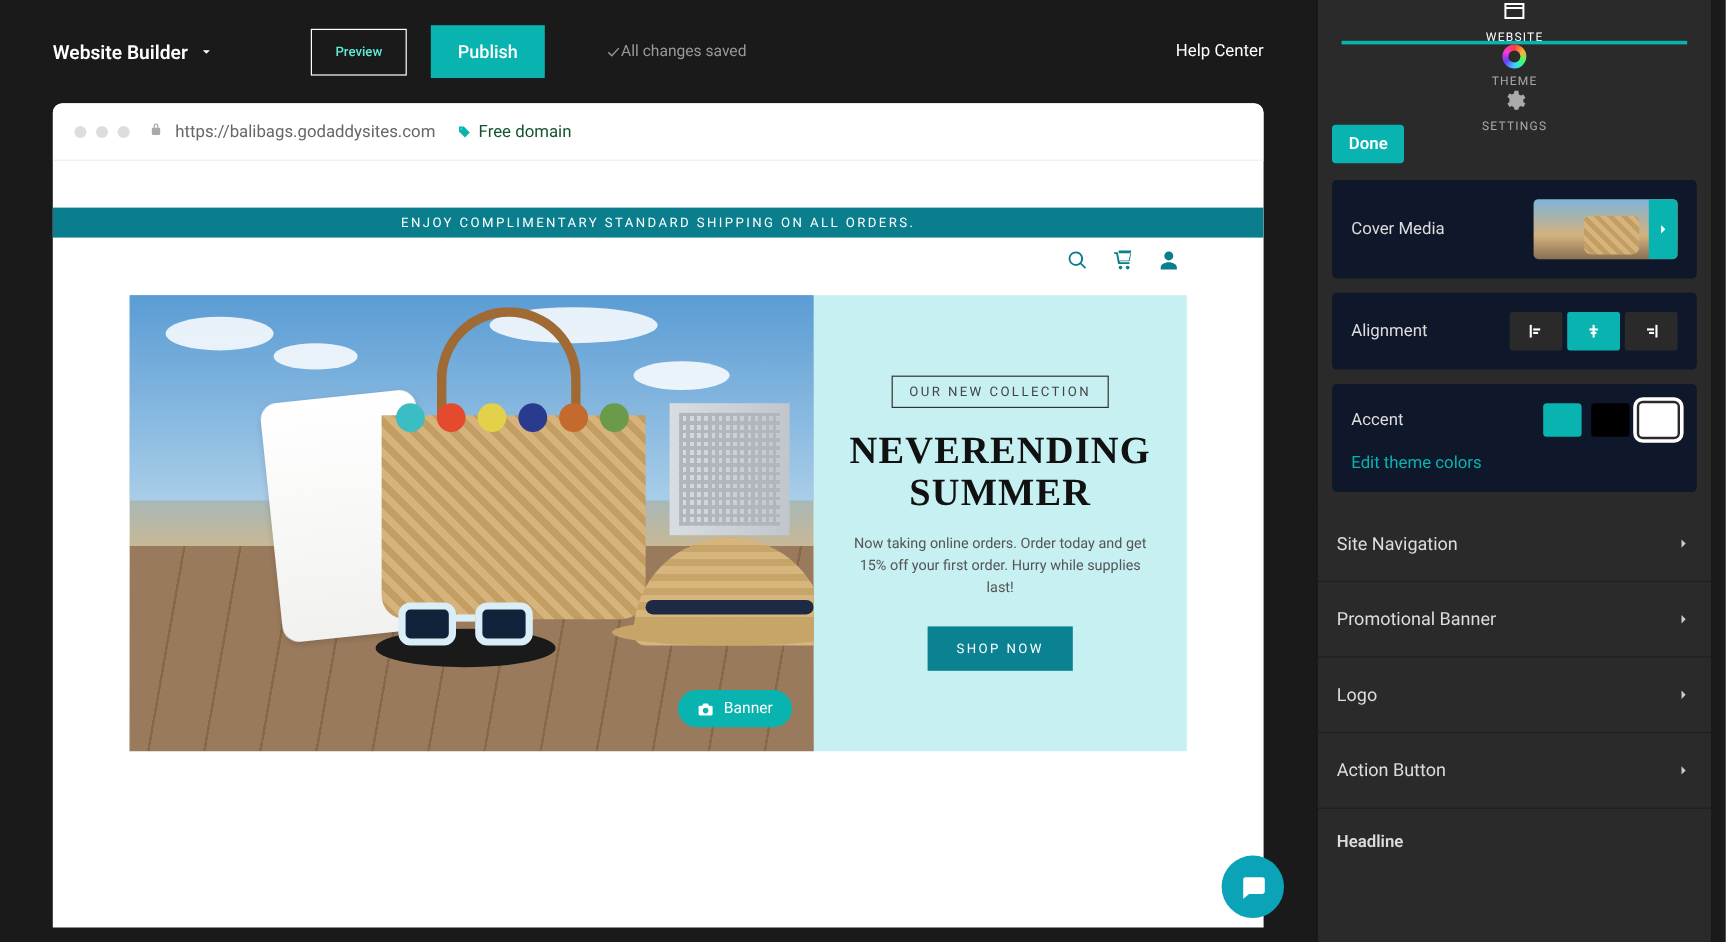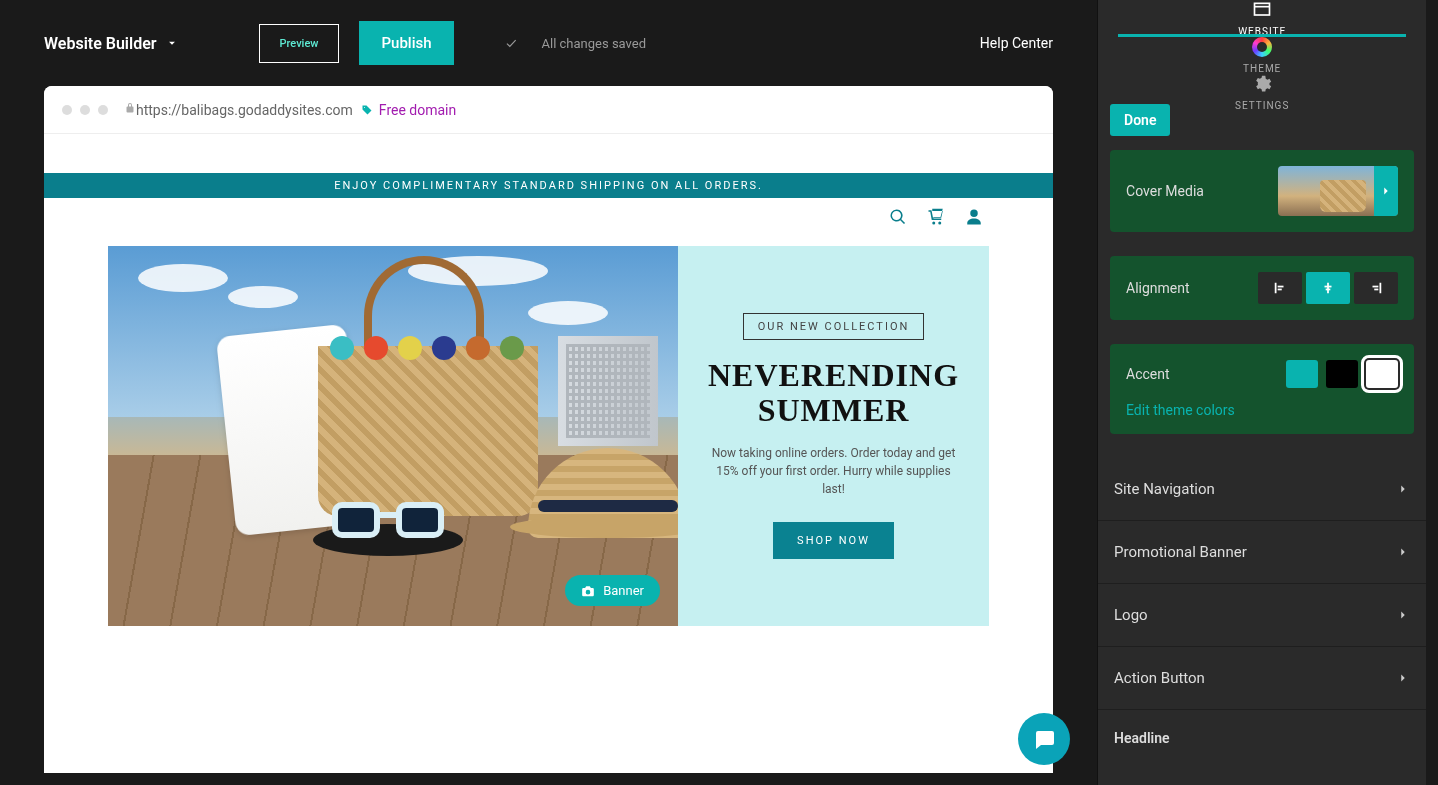--- a/index.html
+++ b/index.html
@@ -3,30 +3,30 @@
 <meta charset="utf-8">
 <style>
 * { margin: 0; padding: 0; box-sizing: border-box; font-family: -apple-system, BlinkMacSystemFont, "Segoe UI", Roboto, Arial, sans-serif; }
 body { background: #1a1a1a; width: 1438px; height: 785px; overflow: hidden; display: flex; }
 .main-area { flex: 1; display: flex; flex-direction: column; }
 .top-bar { height: 86px; display: flex; align-items: center; padding: 0 44px; gap: 20px; }
 .brand { color: #fff; font-weight: 600; font-size: 16px; display: flex; align-items: center; gap: 8px; }
 .chevron-down { width: 14px; height: 14px; }
 .btn-preview { background: transparent; border: 1px solid #fff; color: #5eead4; padding: 12px 20px; font-size: 11px; font-weight: 500; cursor: pointer; margin-left: 60px; }
 .btn-publish { background: #09b3af; border: none; color: #fff; padding: 13px 22px; font-size: 15px; font-weight: 500; cursor: pointer; }
-.saved-indicator { display: flex; align-items: center; gap: 24px; color: #999; font-size: 13px; margin-left: 30px; }
+.saved-indicator { display: flex; align-items: center; gap: 0; color: #999; font-size: 13px; margin-left: 30px; }
 .help-link { color: #fff; font-size: 14px; margin-left: auto; cursor: pointer; }
 .canvas-wrap { flex: 1; padding: 0 44px 12px 44px; }
 .canvas { background: #fff; border-radius: 8px 8px 0 0; height: 100%; overflow: hidden; display: flex; flex-direction: column; }
 .browser-chrome { height: 48px; display: flex; align-items: center; padding: 0 18px; gap: 16px; background: #fff; border-bottom: 1px solid #eee; }
 .traffic-lights { display: flex; gap: 8px; }
 .traffic-lights span { width: 10px; height: 10px; border-radius: 50%; background: #ddd; display: block; }
-.url-bar { flex: 1; display: flex; font-size: 14px; color: #666; }
+.url-bar { flex: 1; display: flex; gap: 10px; font-size: 14px; color: #666; }
 .lock-icon { color: #aaa; }
-.free-domain { color: #a21caf; display: flex; align-items: center; gap: 6px; margin-left: 8px; }
+.free-domain { color: #14532d; display: flex; align-items: center; gap: 6px; margin-left: 8px; }
 .promo-banner { background: #0a7e8c; color: #fff; text-align: center; padding: 6px; font-size: 11px; letter-spacing: 2px; margin-top: 39px; }
 .site-header { text-align: center; padding: 36px 0 10px; }
 .site-title { font-family: Georgia, serif; font-size: 30px; letter-spacing: 6px; color: #222; font-weight: 400; }
 .site-icons { display: flex; justify-content: flex-end; gap: 20px; padding: 10px 70px 20px; }
 .site-icons svg { width: 18px; height: 18px; fill: #0a7e8c; }
 .hero { display: flex; margin: 0 64px; height: 380px; position: relative; }
 .hero-img { flex: 0 0 570px; background: linear-gradient(180deg, #6ba3d0 0%, #87b8d9 35%, #c8b896 55%, #8a7358 100%); position: relative; overflow: hidden; }
 .hero-content { flex: 1; background: #c6f0f1; display: flex; flex-direction: column; align-items: center; justify-content: center; padding: 30px; text-align: center; }
 .tagline { font-size: 11px; letter-spacing: 2px; color: #444; border: 1px solid #333; padding: 6px 14px; margin-bottom: 18px; }
 .headline { font-family: Georgia, serif; font-size: 32px; line-height: 1.1; color: #111; letter-spacing: 1px; margin-bottom: 16px; }
@@ -64,21 +64,21 @@
 .right-panel { width: 340px; background: #2a2a2a; display: flex; flex-direction: column; border-left: 1px solid #111; }
 .panel-tabs { display: flex; height: 90px; flex-direction: column; }
 .panel-tab { flex: 1; display: flex; flex-direction: column; align-items: center; justify-content: center; gap: 6px; color: #aaa; font-size: 10px; letter-spacing: 1px; cursor: pointer; position: relative; }
 .panel-tab.active { color: #fff; }
 .panel-tab.active::after { content: ""; position: absolute; bottom: 0; left: 20px; right: 20px; height: 3px; background: #09b3af; }
 .panel-tab svg { width: 20px; height: 20px; }
 .theme-ring { width:20px; height:20px; border-radius:50%; background: conic-gradient(#ff3b3b,#ffb23b,#3bff6e,#3bd1ff,#6b3bff,#ff3bd1,#ff3b3b); display:inline-block; }
 .theme-ring::after{content:"";display:block;width:10px;height:10px;border-radius:50%;background:#2a2a2a;margin:5px}
 .panel-body { flex: 1; overflow: auto; padding: 14px 12px; }
 .done-btn { background: #09b3af; color: #fff; border: none; padding: 8px 14px; font-size: 14px; font-weight:600; border-radius: 3px; cursor: pointer; margin-bottom: 14px; }
-.card { background: #14532d; border-radius: 4px; padding: 16px; margin-bottom: 24px; }
+.card { background: #0f172a; border-radius: 4px; padding: 16px; margin-bottom: 12px; }
 .card-row { display: flex; align-items: center; justify-content: space-between; }
 .card-label { color: #ddd; font-size: 14px; }
 .cover-thumb { width: 120px; height: 50px; background: linear-gradient(180deg,#7fb4d9 0%, #d2b27e 60%, #8a6f52 100%); border-radius: 4px; position: relative; overflow:hidden; }
 .cover-thumb::after{content:"";position:absolute;left:42px;bottom:4px;width:46px;height:32px;border-radius:4px 4px 6px 6px;background:repeating-linear-gradient(45deg,#d5b37b 0 4px,#c29e63 4px 8px)}
 .cover-arrow { position: absolute; right: 0; top: 0; bottom: 0; width: 24px; background: #09b3af; display: flex; align-items: center; justify-content: center; }
 .cover-arrow svg { width: 14px; height: 14px; fill: #fff; }
 .swatches { display: flex; gap: 8px; }
 .swatch { width: 32px; height: 28px; border-radius: 3px; cursor: pointer; }
 .swatch.teal { background: #09b3af; }
 .swatch.black { background: #000; }

